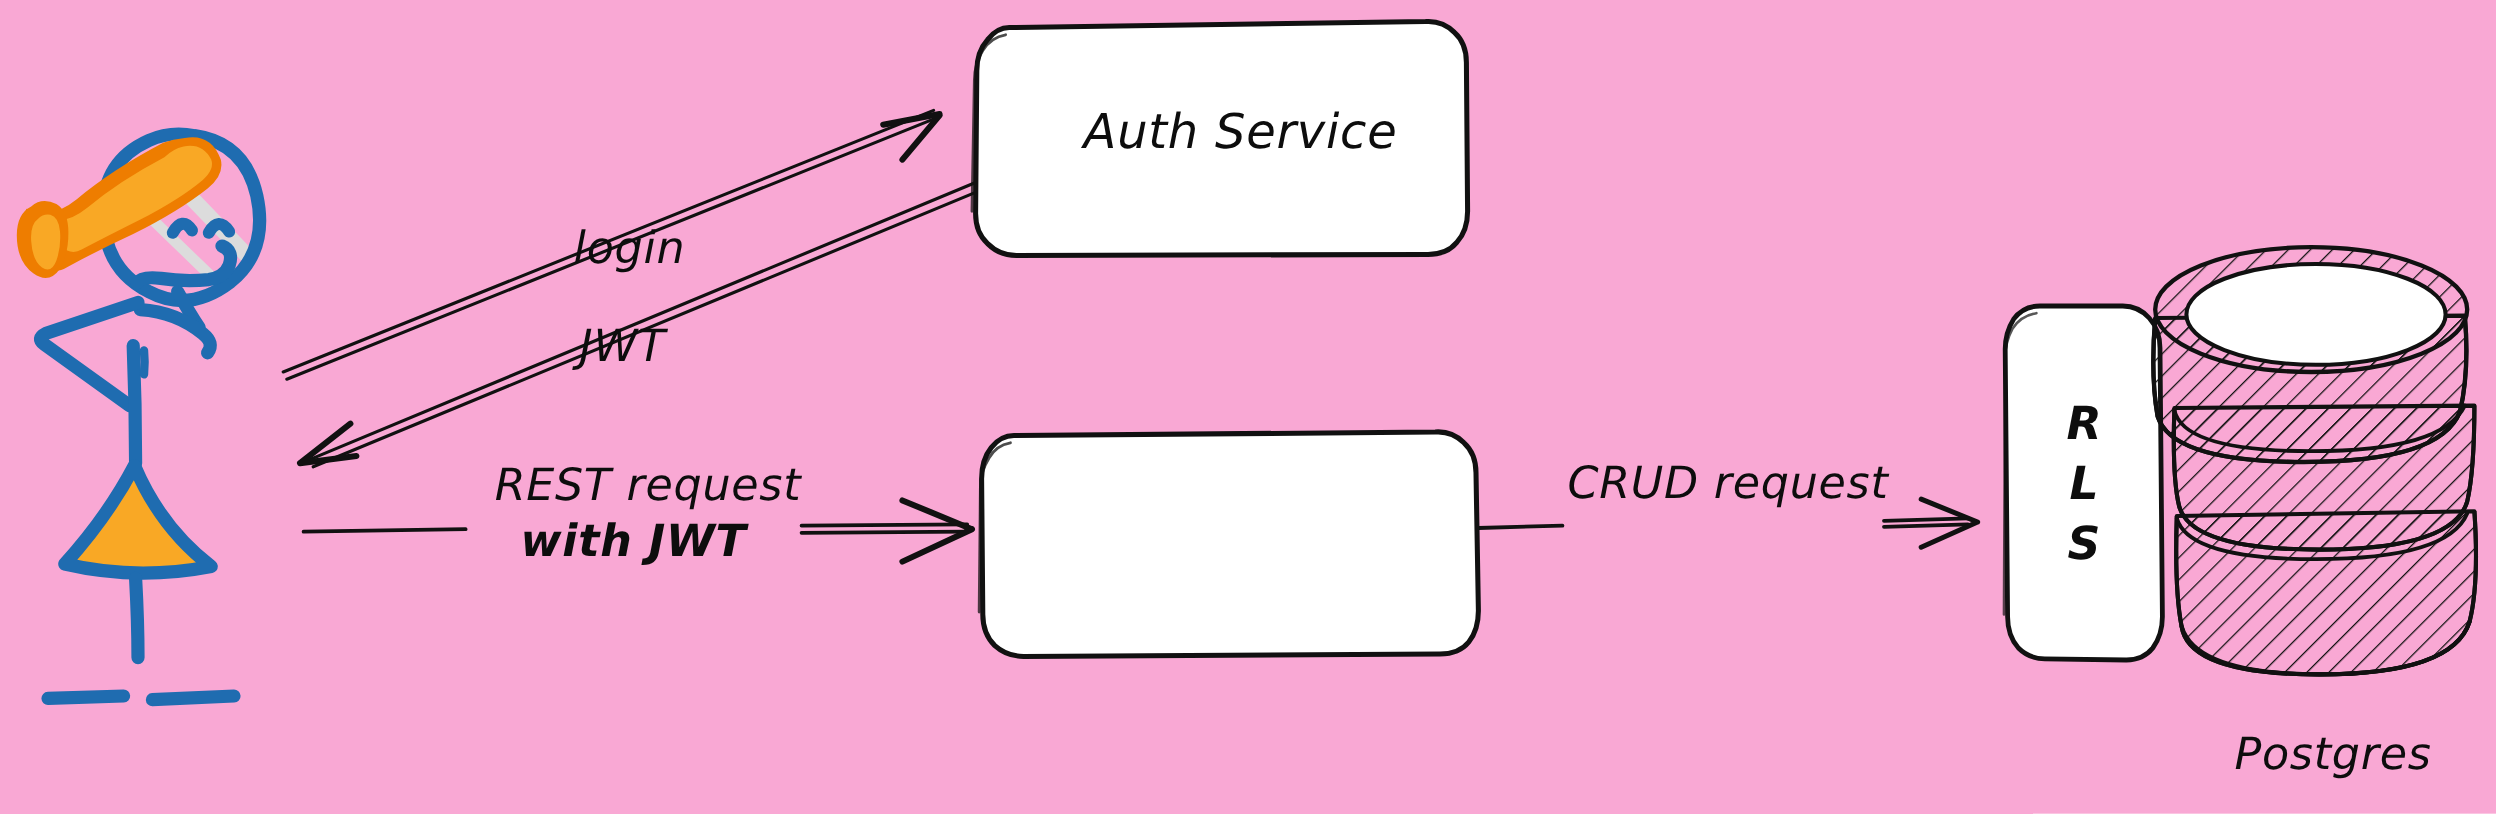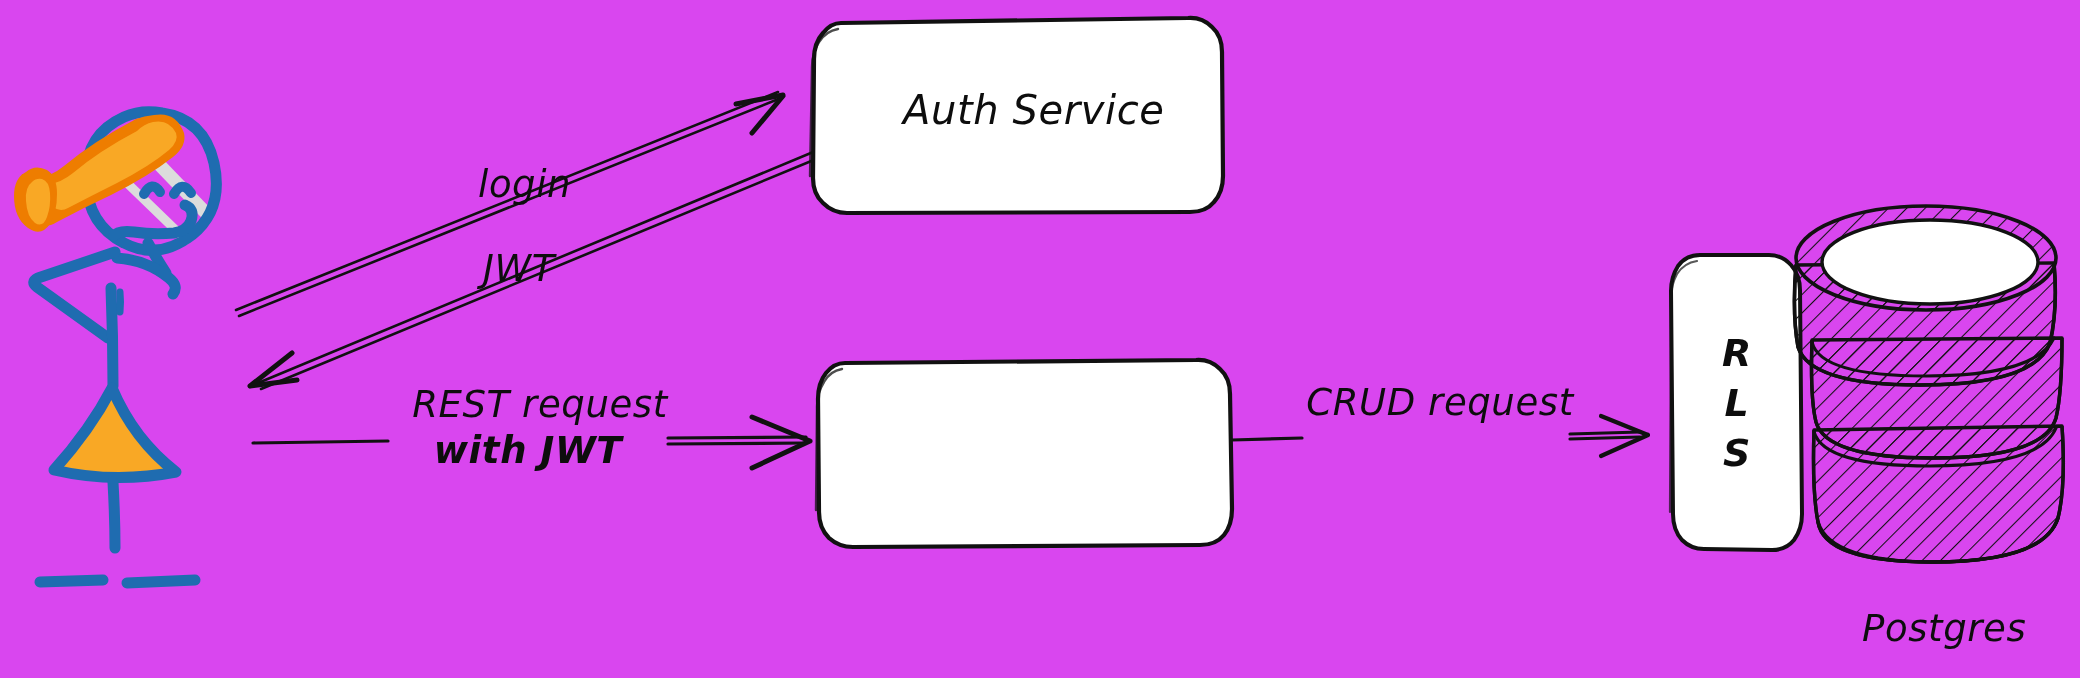--- a/index.html
+++ b/index.html
@@ -1,20 +1,20 @@
 <!DOCTYPE html>
 <html><head>
 <meta charset="utf-8">
 <style>
   html,body{margin:0;padding:0;background:#ffffff;}
   body{
     width:2080px;height:678px;overflow:hidden;
     font-family:"DejaVu Sans",sans-serif;
   }
-  #stage{position:relative;width:2080px;height:678px;background:#d946ef;}
+  #stage{position:relative;width:2080px;height:678px;background:#f9a8d4;}
   #stage svg{position:absolute;left:0;top:0;}
   .lbl{
     position:absolute;
     color:#0d0d0d;
     font-family:"DejaVu Sans",sans-serif;
     font-style:italic;
     white-space:nowrap;
     line-height:1.12;
     letter-spacing:.6px;
     -webkit-font-smoothing:antialiased;
@@ -136,23 +136,23 @@
       <path d="M1796 265 q-4 48 2 82 q12 38 122 38 q114 0 130 -42 q8 -34 4 -80" fill="none" stroke="#111" stroke-width="3.6" stroke-linejoin="round"></path>
       <path d="M1812 342 q8 34 114 34 q110 0 128 -38" fill="none" stroke="#111" stroke-width="3.2" stroke-linecap="round"></path>
       <path d="M1814 432 q10 34 116 34 q110 0 126 -38" fill="none" stroke="#111" stroke-width="3.2" stroke-linecap="round"></path>
       <path d="M1818 522 q12 40 116 40 q110 0 124 -44" fill="none" stroke="#111" stroke-width="3.4" stroke-linecap="round"></path>
     </g>
   </svg>
 
   <div class="lbl" style="left:903px;top:88px;font-size:40px;">Auth Service</div>
 
 
-  <div class="lbl" style="left:478px;top:164px;font-size:37px;">login</div>
+  <div class="lbl" style="left:478px;top:186px;font-size:37px;">login</div>
 
-  <div class="lbl" style="left:483px;top:248px;font-size:37px;font-style:italic;">JWT</div>
+  <div class="lbl" style="left:483px;top:268px;font-size:37px;font-style:italic;">JWT</div>
 
   <div class="lbl ctr" style="left:400px;top:384px;font-size:37px;width:280px;">REST request</div>
   <div class="lbl ctr" style="left:388px;top:430px;font-size:37px;width:280px;font-weight:bold;">with JWT</div>
 
   <div class="lbl ctr" style="left:1300px;top:382px;font-size:37px;width:280px;">CRUD request</div>
 
   <div class="lbl ctr" style="left:1673px;top:332px;font-size:38px;width:128px;font-weight:600;">R</div>
   <div class="lbl ctr" style="left:1673px;top:382px;font-size:38px;width:128px;font-weight:600;">L</div>
   <div class="lbl ctr" style="left:1673px;top:432px;font-size:38px;width:128px;font-weight:600;">S</div>
 

